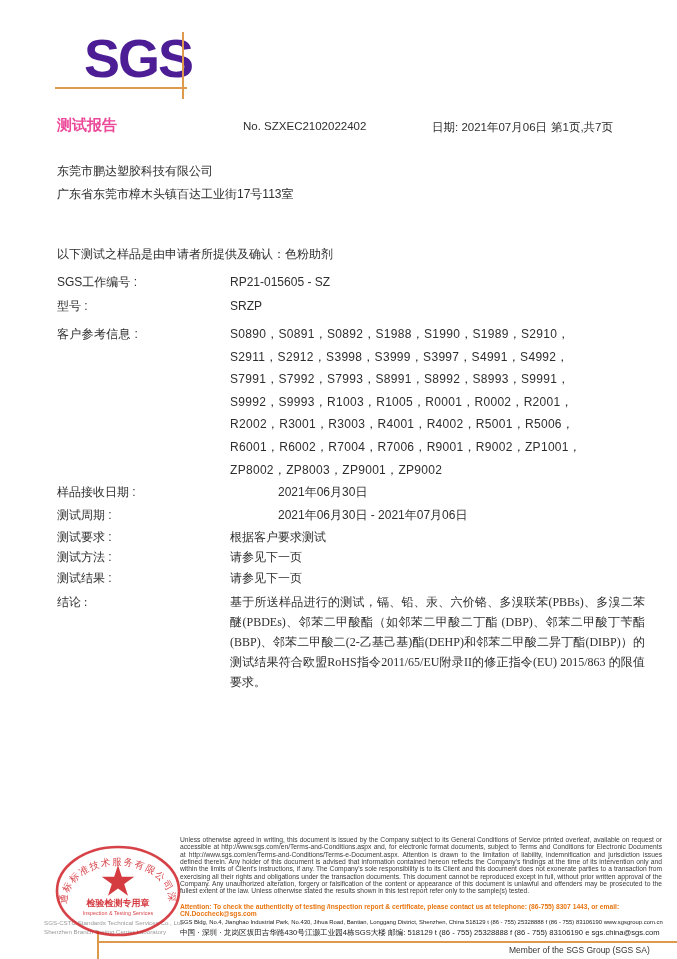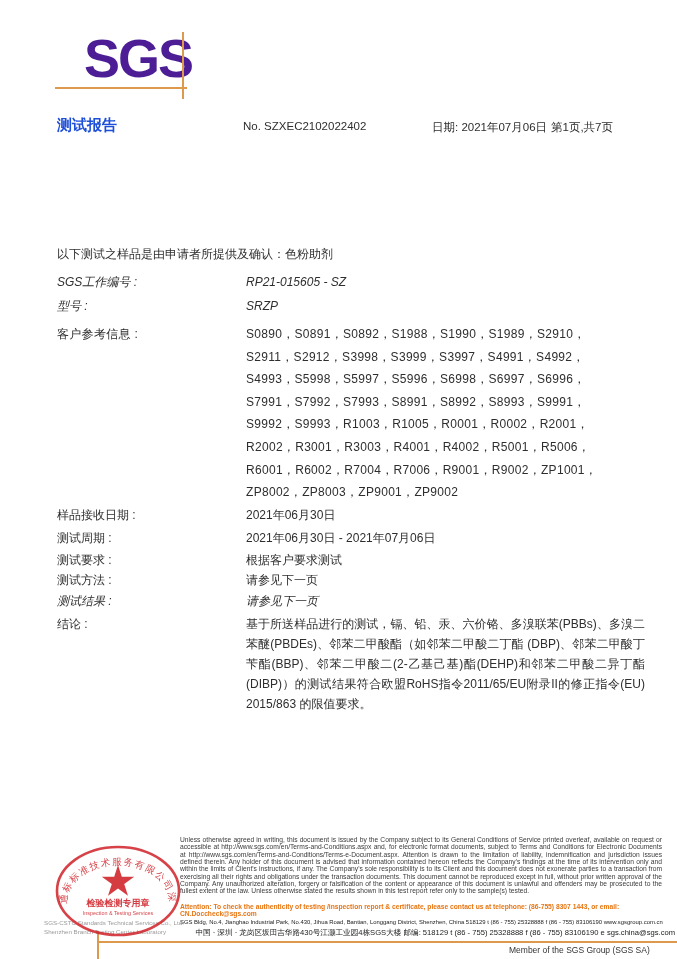--- a/index.html
+++ b/index.html
@@ -10,61 +10,61 @@
   }
   
   .logo {
     position:absolute; left:84px; top:30px; font-size:54px; font-weight:bold;
     color:#4c1d95; letter-spacing:-2px; line-height:56px;
   }
   .logo-hline { position:absolute; left:55px; top:87px; width:132px; height:2px; background:#dd9a4c; }
   .logo-vline { position:absolute; left:182px; top:32px; width:2px; height:67px; background:#dd9a4c; }
 
   
-  .report-title { position:absolute; left:57px; top:116px; font-size:15px; font-weight:bold; color:#1d4ed8; }
+  .report-title { position:absolute; left:57px; top:116px; font-size:15px; font-weight:bold; color:#ec4899; }
   .report-no   { position:absolute; left:228px; top:120px; font-size:11.5px;padding-left:15px; }
   .report-date { position:absolute; left:432px; top:120px; font-size:11.5px; }
   .report-page { position:absolute; left:551px; top:120px; font-size:11.5px; }
 
   
   .applicant { position:absolute; left:57px; top:160px; font-size:12px; line-height:23px; }
 
   
   .intro { position:absolute; left:57px; top:246px; font-size:12px; }
 
   
   .fields { position:absolute; left:57px; top:271px; width:596px; font-size:12px; }
   .row { display:flex; align-items:flex-start; }
   .lab { width:173px; flex:none; }
-  .val { flex:1;margin-left:16px; }
-  .row-std  { line-height:23.5px;font-style:italic; }
+  .val { flex:1; }
+  .row-std  { line-height:23.5px; }
   .row-codes { margin-top:5px; }
   .row-codes .lab, .codes-line { line-height:22.6px; letter-spacing:0.3px; }
-  .row-date { line-height:23px; }
+  .row-date { line-height:23px;gap:48px; }
   .row-tight { line-height:20px; }
-  .row-concl { margin-top:1px; }
+  .row-concl { margin-top:1px;font-family:Liberation Serif, serif; }
   .row-concl .lab { line-height:20px; }
   .concl-text { line-height:20px; text-align:justify; padding-right:8px; }
 
   
   .legal {
     position:absolute; left:180px; top:836px; width:482px; font-size:6.7px;
     line-height:7.35px; text-align:justify; color:#3a3a3a;
   }
   .attention {
     position:absolute; left:180px; top:903px; width:482px; font-size:6.7px;
     line-height:7.4px; font-weight:bold; color:#e87511;
   }
   .addr-en {
     position:absolute; left:180px; top:919px; width:495px; font-size:5.9px;
     color:#222; white-space:nowrap; overflow:hidden;
   }
   .addr-cn {
     position:absolute; left:180px; top:927.5px; width:495px; font-size:7.6px;
-    color:#222; white-space:nowrap; overflow:hidden;text-align:right;
+    color:#222; white-space:nowrap; overflow:hidden;
   }
   .footer-hline { position:absolute; left:97px; top:941px; width:580px; height:1.5px; background:#dd9a4c; }
   .footer-vline { position:absolute; left:97px; top:931px; width:1.5px; height:28px; background:#dd9a4c; }
   .member { position:absolute; left:470px; top:945px; font-size:8.5px; color:#333;padding-left:39px; }
 
   .stamp-co { position:absolute; left:44px; top:918px; width:190px; font-size:6.2px; line-height:9px; color:#9a9a9a; z-index:1; }
   .stamp-svg { position:absolute; left:52px; top:842px; z-index:2; }
 </style>
 </head>
 <body>
@@ -73,38 +73,41 @@
 
   <div class="logo">SGS</div>
   <div class="logo-hline"></div>
   <div class="logo-vline"></div>
 
   <div class="report-title">测试报告</div>
   <div class="report-no">No. SZXEC2102022402</div>
   <div class="report-date">日期: 2021年07月06日</div>
   <div class="report-page">第1页,共7页</div>
 
+  <div class="applicant">
+    <div>东莞市鹏达塑胶科技有限公司</div>
+    <div>广东省东莞市樟木头镇百达工业街17号113室</div>
+  </div>
 
   <div class="intro">以下测试之样品是由申请者所提供及确认：色粉助剂</div>
 
   <div class="fields">
     <div class="row row-std">
       <div class="lab">SGS工作编号 :</div>
       <div class="val">RP21-015605 - SZ</div>
     </div>
     <div class="row row-std">
       <div class="lab">型号 :</div>
       <div class="val">SRZP</div>
     </div>
     <div class="row row-codes">
       <div class="lab">客户参考信息 :</div>
       <div class="val">
         <div class="codes-line">S0890，S0891，S0892，S1988，S1990，S1989，S2910，</div>
         <div class="codes-line">S2911，S2912，S3998，S3999，S3997，S4991，S4992，</div>
-        <div class="codes-line">S4993，S5998，S5997，S5996，S6998，S6997，S6996，</div>
         <div class="codes-line">S7991，S7992，S7993，S8991，S8992，S8993，S9991，</div>
         <div class="codes-line">S9992，S9993，R1003，R1005，R0001，R0002，R2001，</div>
         <div class="codes-line">R2002，R3001，R3003，R4001，R4002，R5001，R5006，</div>
         <div class="codes-line">R6001，R6002，R7004，R7006，R9001，R9002，ZP1001，</div>
         <div class="codes-line">ZP8002，ZP8003，ZP9001，ZP9002</div>
       </div>
     </div>
     <div class="row row-date">
       <div class="lab">样品接收日期 :</div>
       <div class="val">2021年06月30日</div>

